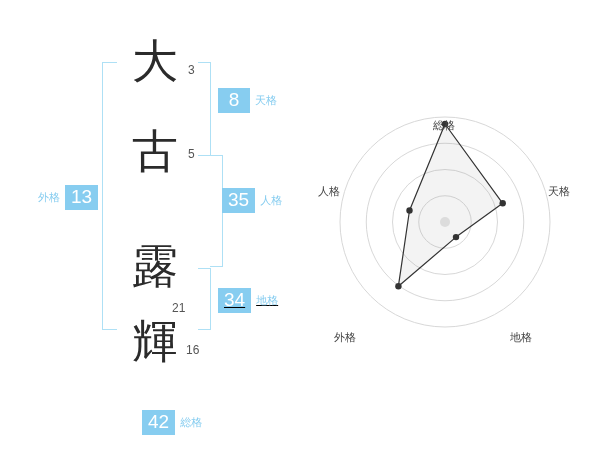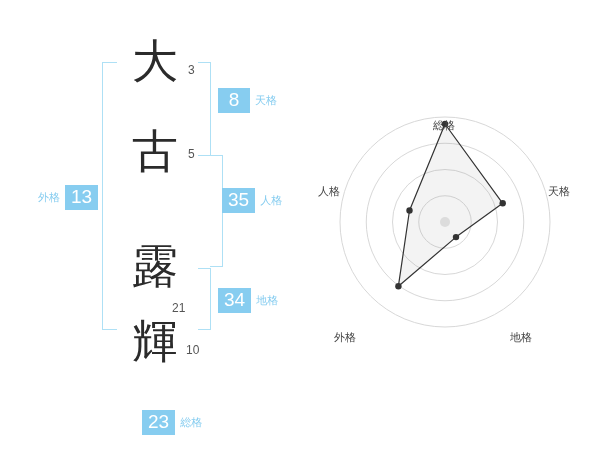--- a/index.html
+++ b/index.html
@@ -130,30 +130,30 @@
     <div class="badge" style="left:222px; top:188px;">
       <span class="num">35</span>
       <span class="lbl">人格</span>
     </div>
 
     <div class="kanji" style="left:132px; top:243px;">露</div>
     <div class="kanji-stroke" style="left:172px; top:262px;margin-top:39px;">21</div>
 
     <div class="bracket right" style="left:198px; top:268px; width:12px; height:60px;"></div>
 
-    <div class="badge" style="left:218px; top:288px;">
+    <div class="badge" style="left:218px; top:288px;text-decoration:underline;">
       <span class="num">34</span>
       <span class="lbl">地格</span>
     </div>
 
     <div class="kanji" style="left:132px; top:318px;">輝</div>
-    <div class="kanji-stroke" style="left:186px; top:343px;">10</div>
+    <div class="kanji-stroke" style="left:186px; top:343px;">16</div>
 
     <div class="badge" style="left:142px; top:410px;">
-      <span class="num">23</span>
+      <span class="num">42</span>
       <span class="lbl">総格</span>
     </div>
 
   </div>
 
   <div class="chart-wrap">
     <svg id="radar-svg" width="285" height="270" viewBox="0 0 285 270">
         <circle cx="135" cy="122" r="105" fill="none" stroke="#d8d8d8" stroke-width="1"></circle>
         <circle cx="135" cy="122" r="78.75" fill="none" stroke="#d8d8d8" stroke-width="1"></circle>
         <circle cx="135" cy="122" r="52.5" fill="none" stroke="#d8d8d8" stroke-width="1"></circle>

